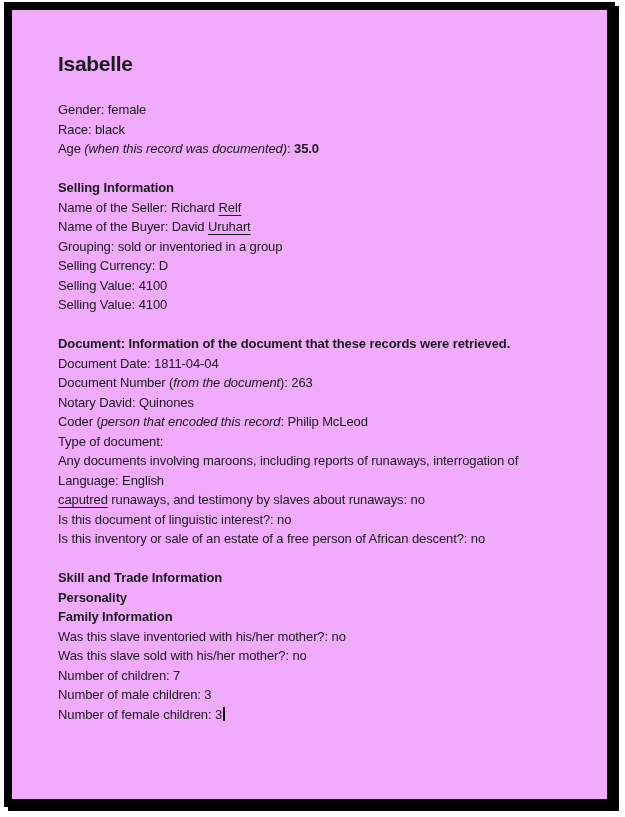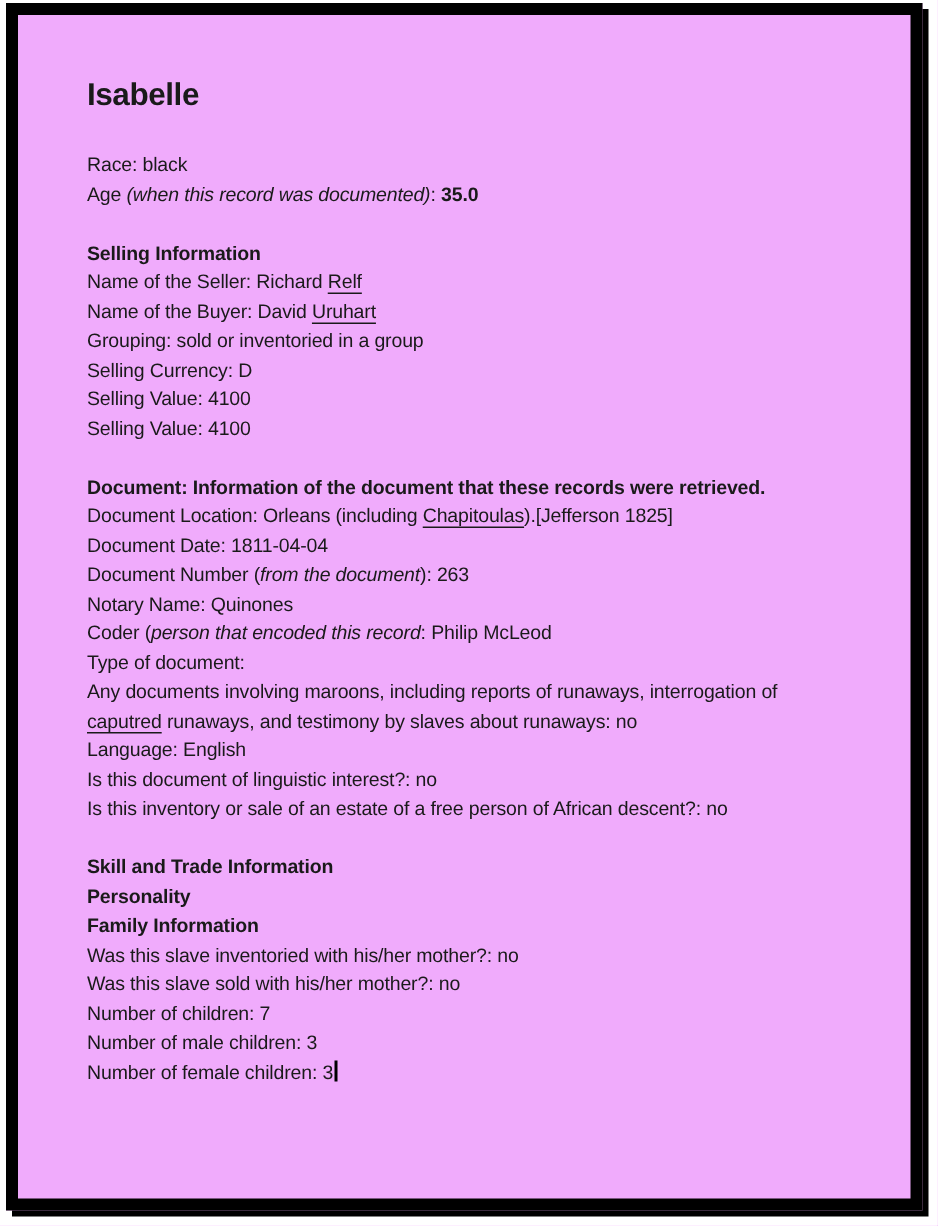--- a/index.html
+++ b/index.html
@@ -58,41 +58,41 @@
   }
 </style>
 </head>
 <body>
 
 <div class="canvas">
   <div class="frame">
     <div class="doc">
       <h1 class="title">Isabelle</h1>
       <div class="body-lines">
+          <div class="line"><span>Gender: female</span></div>
           <div class="line"><span>Race: black</span></div>
           <div class="line"><span>Age </span><span class="seg-i">(when this record was documented)</span><span>: </span><span class="seg-b">35.0</span></div>
           <div class="line blank"></div>
           <div class="line"><span class="seg-b">Selling Information</span></div>
           <div class="line"><span>Name of the Seller: Richard </span><span class="seg-sq">Relf</span></div>
           <div class="line"><span>Name of the Buyer: David </span><span class="seg-sq">Uruhart</span></div>
           <div class="line"><span>Grouping: sold or inventoried in a group</span></div>
           <div class="line"><span>Selling Currency: D</span></div>
           <div class="line"><span>Selling Value: 4100</span></div>
           <div class="line"><span>Selling Value: 4100</span></div>
           <div class="line blank"></div>
           <div class="line"><span class="seg-b">Document: Information of the document that these records were retrieved.</span></div>
-          <div class="line"><span>Document Location: Orleans (including </span><span class="seg-sq">Chapitoulas</span><span>).[Jefferson 1825]</span></div>
           <div class="line"><span>Document Date: 1811-04-04</span></div>
           <div class="line"><span>Document Number (</span><span class="seg-i">from the document</span><span>): 263</span></div>
-          <div class="line"><span>Notary Name: Quinones</span></div>
+          <div class="line"><span>Notary David: Quinones</span></div>
           <div class="line"><span>Coder (</span><span class="seg-i">person that encoded this record</span><span>: Philip McLeod</span></div>
           <div class="line"><span>Type of document:</span></div>
           <div class="line"><span>Any documents involving maroons, including reports of runaways, interrogation of</span></div>
+          <div class="line"><span>Language: English</span></div>
           <div class="line"><span class="seg-sq">caputred</span><span> runaways, and testimony by slaves about runaways: no</span></div>
-          <div class="line"><span>Language: English</span></div>
           <div class="line"><span>Is this document of linguistic interest?: no</span></div>
           <div class="line"><span>Is this inventory or sale of an estate of a free person of African descent?: no</span></div>
           <div class="line blank"></div>
           <div class="line"><span class="seg-b">Skill and Trade Information</span></div>
           <div class="line"><span class="seg-b">Personality</span></div>
           <div class="line"><span class="seg-b">Family Information</span></div>
           <div class="line"><span>Was this slave inventoried with his/her mother?: no</span></div>
           <div class="line"><span>Was this slave sold with his/her mother?: no</span></div>
           <div class="line"><span>Number of children: 7</span></div>
           <div class="line"><span>Number of male children: 3</span></div>

